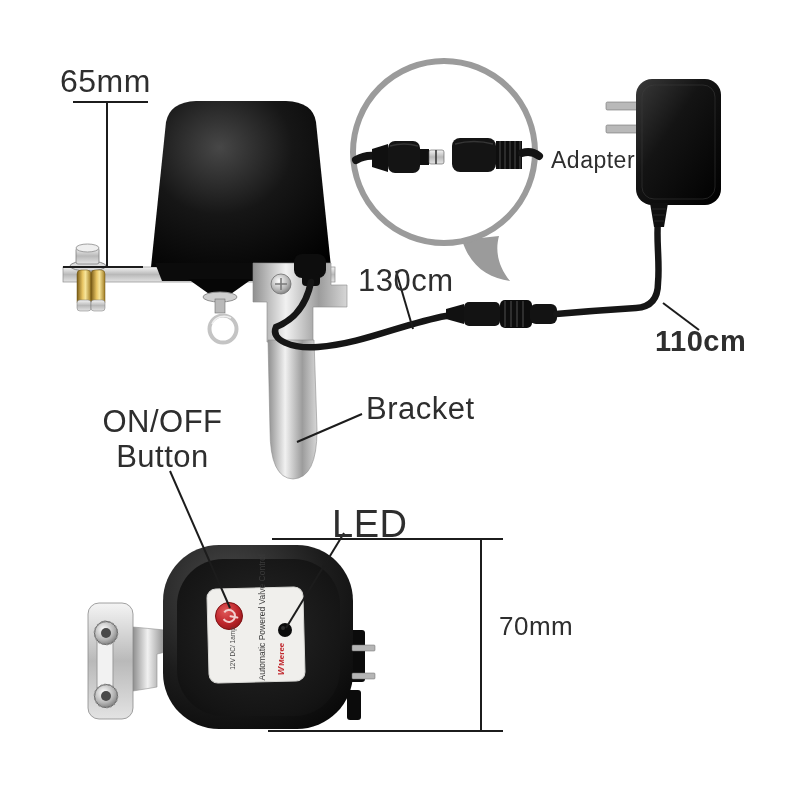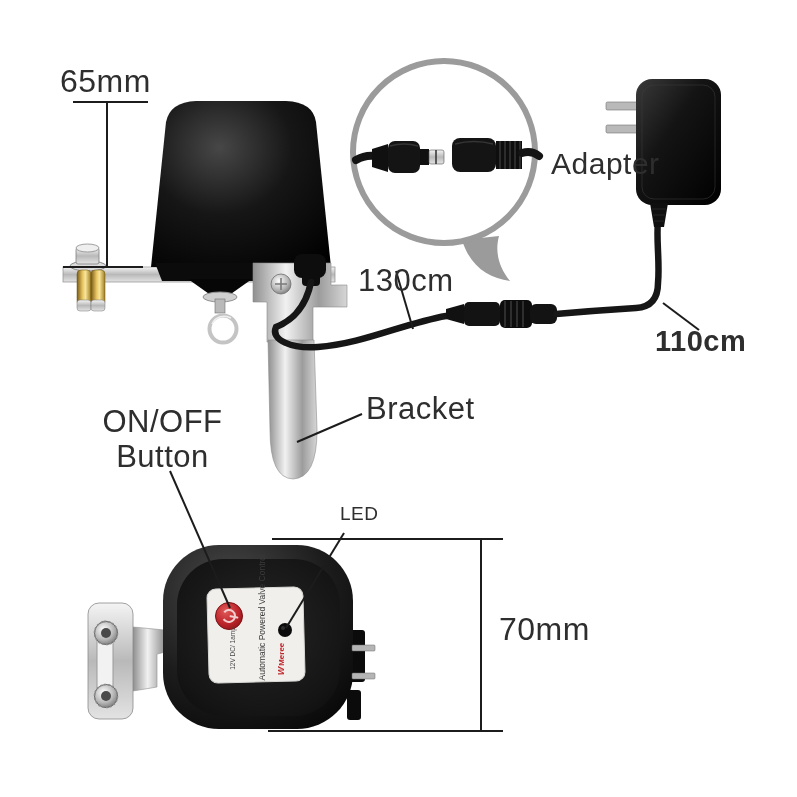--- a/index.html
+++ b/index.html
@@ -210,30 +210,30 @@
     </g>
     <path d="M396,271 L413,329"></path>
     <path d="M663,303 L699,330"></path>
     <path d="M362,414 L297,442"></path>
     <path d="M170,471 L230,608"></path>
     <path d="M344,533 L286,628"></path>
   </g>
 </svg>
 
 <div class="label dim" style="left:60px;top:63px;font-size:32px;">65mm</div>
-<div class="label" style="left:551px;top:147px;font-size:30px;">Adapter</div>
+<div class="label" style="left:551px;top:147px;font-size:23px;">Adapter</div>
 <div class="label dim" style="left:358px;top:263px;">130cm</div>
 <div class="label" style="left:655px;top:325px;font-size:29px;font-weight:bold;">110cm</div>
 <div class="label onoff">
   <div>ON/OFF</div>
   <div>Button</div>
 </div>
 <div class="label dim" style="left:366px;top:391px;">Bracket</div>
-<div class="label" style="left:340px;top:503px;font-size:19px;">LED</div>
-<div class="label" style="left:499px;top:611px;font-size:32px;">70mm</div>
+<div class="label" style="left:332px;top:503px;font-size:38px;">LED</div>
+<div class="label" style="left:499px;top:611px;font-size:26px;">70mm</div>
 
 <div class="rot" style="left:214px;top:627px;width:96px;font-size:8.5px;line-height:11px;">Automatic Powered Valve Control</div>
 <div class="rot" style="left:210px;top:645px;width:44px;font-size:6.5px;color:#4a4a4a;">12V DC/ 1amp</div>
 <div class="rot brandtxt" style="left:261px;top:654px;width:40px;font-size:8px;">
   <span class="mark">W</span><span>Meree</span>
 </div>
 
 </div>
 
 </body></html>

